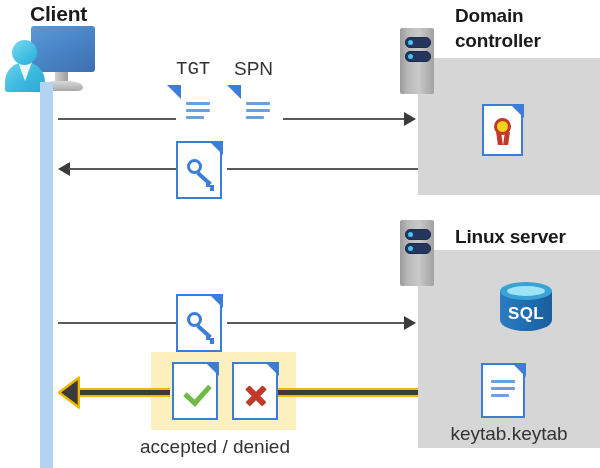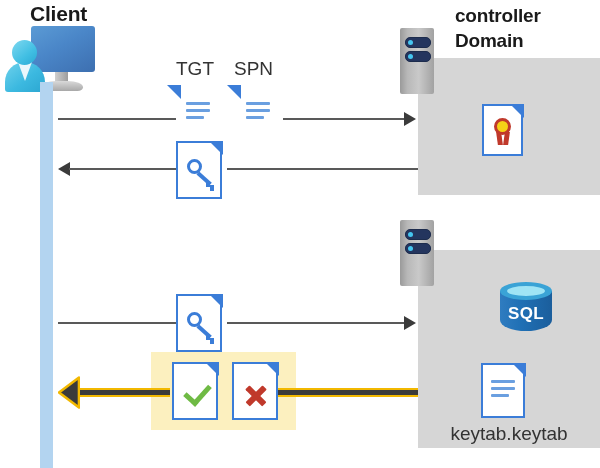--- a/index.html
+++ b/index.html
@@ -137,21 +137,21 @@
     border-left:14px solid transparent;
     border-top:14px solid #3b7dd8;
   }
   .doc-lines{position:absolute;left:8px;top:15px;}
   .doc-lines i{display:block;height:3px;background:#6a9fe0;margin-bottom:4px;border-radius:1px;}
   #doc-tgt{left:176px;top:85px;}
   #doc-spn{left:236px;top:85px;}
   .lbl-doc{
     font-size:19px;color:#333333;
   }
-  #lbl-tgt{left:176px;top:58px;}
+  #lbl-tgt{left:176px;top:58px;font-family:Liberation Mono, monospace;}
   #lbl-spn{left:234px;top:58px;}
 
   #doc-key1{left:176px;top:141px;width:46px;height:58px;}
   #doc-key2{left:176px;top:294px;width:46px;height:58px;}
   #doc-accept{left:172px;top:362px;width:46px;height:58px;}
   #doc-deny{left:232px;top:362px;width:46px;height:58px;}
   #doc-keytab{left:481px;top:363px;width:44px;height:55px;}
 
   
   .key-glyph{position:absolute;left:9px;top:16px;}
@@ -224,24 +224,25 @@
 <body>
 
 <div id="canvas">
 
   <div class="abs server-panel" id="dc-panel"></div>
   <div class="abs server-panel" id="linux-panel"></div>
 
   <div class="abs title" id="client-title">Client</div>
 
   <div class="abs title" id="dc-title">
+    <div>Domain</div>
     <div>controller</div>
-    <div>Domain</div>
-  </div>
-
+  </div>
+
+  <div class="abs title" id="linux-title">Linux server</div>
 
   <div class="abs rack" id="dc-rack">
     <span class="led l1"></span>
     <span class="led l2"></span>
   </div>
   <div class="abs rack" id="linux-rack">
     <span class="led l1"></span>
     <span class="led l2"></span>
   </div>
 
@@ -321,20 +322,21 @@
     <span class="check-glyph"></span>
   </div>
   <div class="doc abs" id="doc-deny">
     <span class="fold"></span>
     <span class="cross-glyph">
         <i></i>
         <i></i>
       </span>
   </div>
 
+  <div class="abs" id="accepted-denied">accepted / denied</div>
 
   <div class="doc abs" id="doc-cert">
     <span class="fold"></span>
     <span class="cert-glyph">
       <i class="rib l"></i>
         <i class="rib r"></i>
         <i class="seal"></i>
     </span>
   </div>
 

